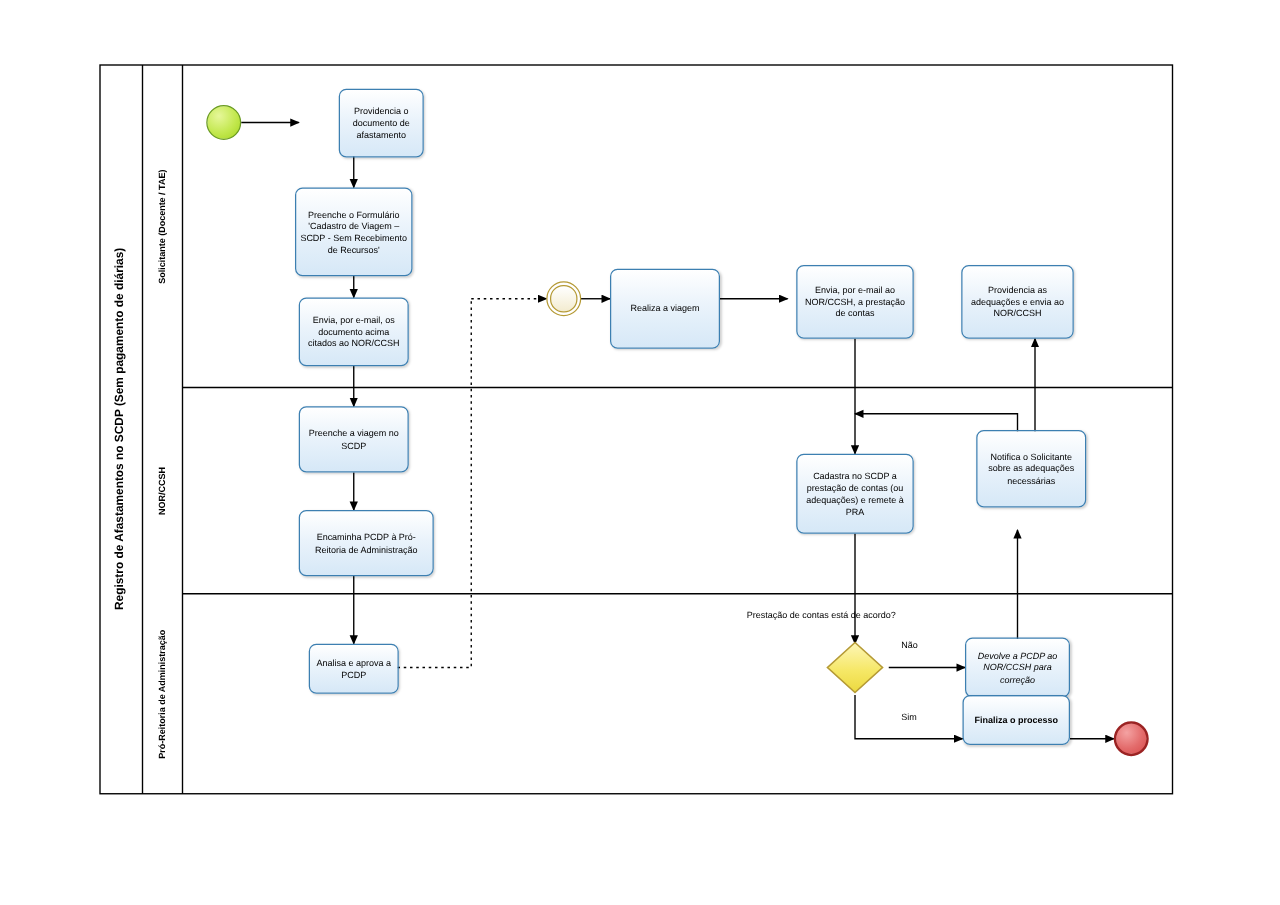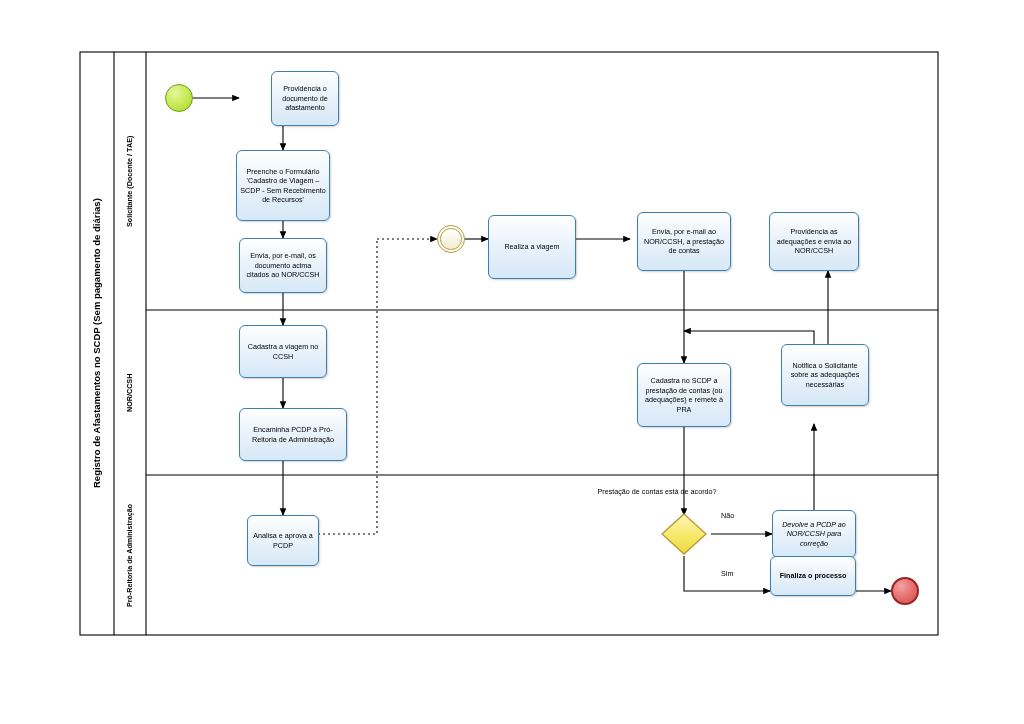--- a/index.html
+++ b/index.html
@@ -166,25 +166,25 @@
 <div class="ev ev-start" style="left:165px; top:84px; width:28px; height:28px;"></div>
 <div class="ev ev-inter" style="left:437px; top:225px; width:28px; height:28px;"></div>
 <div class="ev ev-end" style="left:891px; top:577px; width:28px; height:28px;"></div>
 
 <div class="task" style="left:239px; top:71px; width:68px; height:55px;margin-left:32px;">Providencia o documento de afastamento</div>
 
 <div class="task" style="left:236px; top:150px; width:94px; height:71px;">Preenche o Formulário 'Cadastro de Viagem – SCDP - Sem Recebimento de Recursos'</div>
 
 <div class="task" style="left:239px; top:238px; width:88px; height:55px;">Envia, por e-mail, os documento acima citados ao NOR/CCSH</div>
 
-<div class="task" style="left:239px; top:325px; width:88px; height:53px;">Cadastra a viagem no CCSH</div>
+<div class="task" style="left:239px; top:325px; width:88px; height:53px;">Preenche a viagem no SCDP</div>
 
 <div class="task" style="left:239px; top:408px; width:108px; height:53px;">Encaminha PCDP à Pró-Reitoria de Administração</div>
 
-<div class="task" style="left:247px; top:515px; width:72px; height:51px;">Analisa e aprova a PCDP</div>
+<div class="task" style="left:247px; top:515px; width:72px; height:40px;">Analisa e aprova a PCDP</div>
 
 <div class="task" style="left:488px; top:215px; width:88px; height:64px;">Realiza a viagem</div>
 
 <div class="task" style="left:637px; top:212px; width:94px; height:59px;">Envia, por e-mail ao NOR/CCSH, a  prestação de contas</div>
 
 <div class="task" style="left:769px; top:212px; width:90px; height:59px;">Providencia as adequações e envia ao NOR/CCSH</div>
 
 <div class="task" style="left:637px; top:363px; width:94px; height:64px;">Cadastra no SCDP a prestação de contas (ou adequações) e remete à PRA</div>
 
 <div class="task" style="left:781px; top:344px; width:88px; height:62px;">Notifica o Solicitante sobre as adequações necessárias</div>

